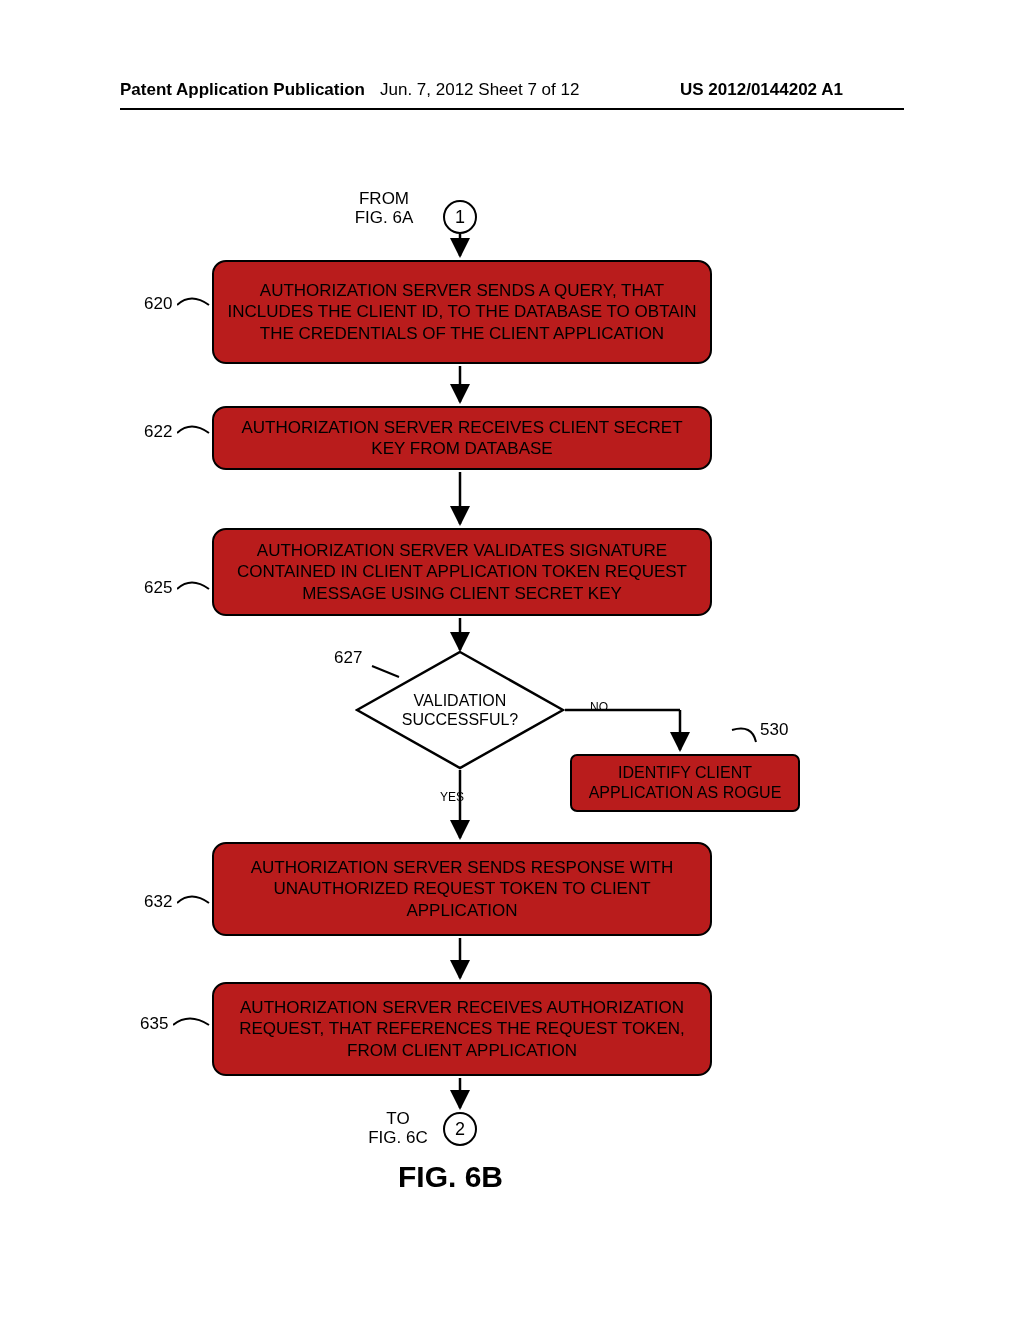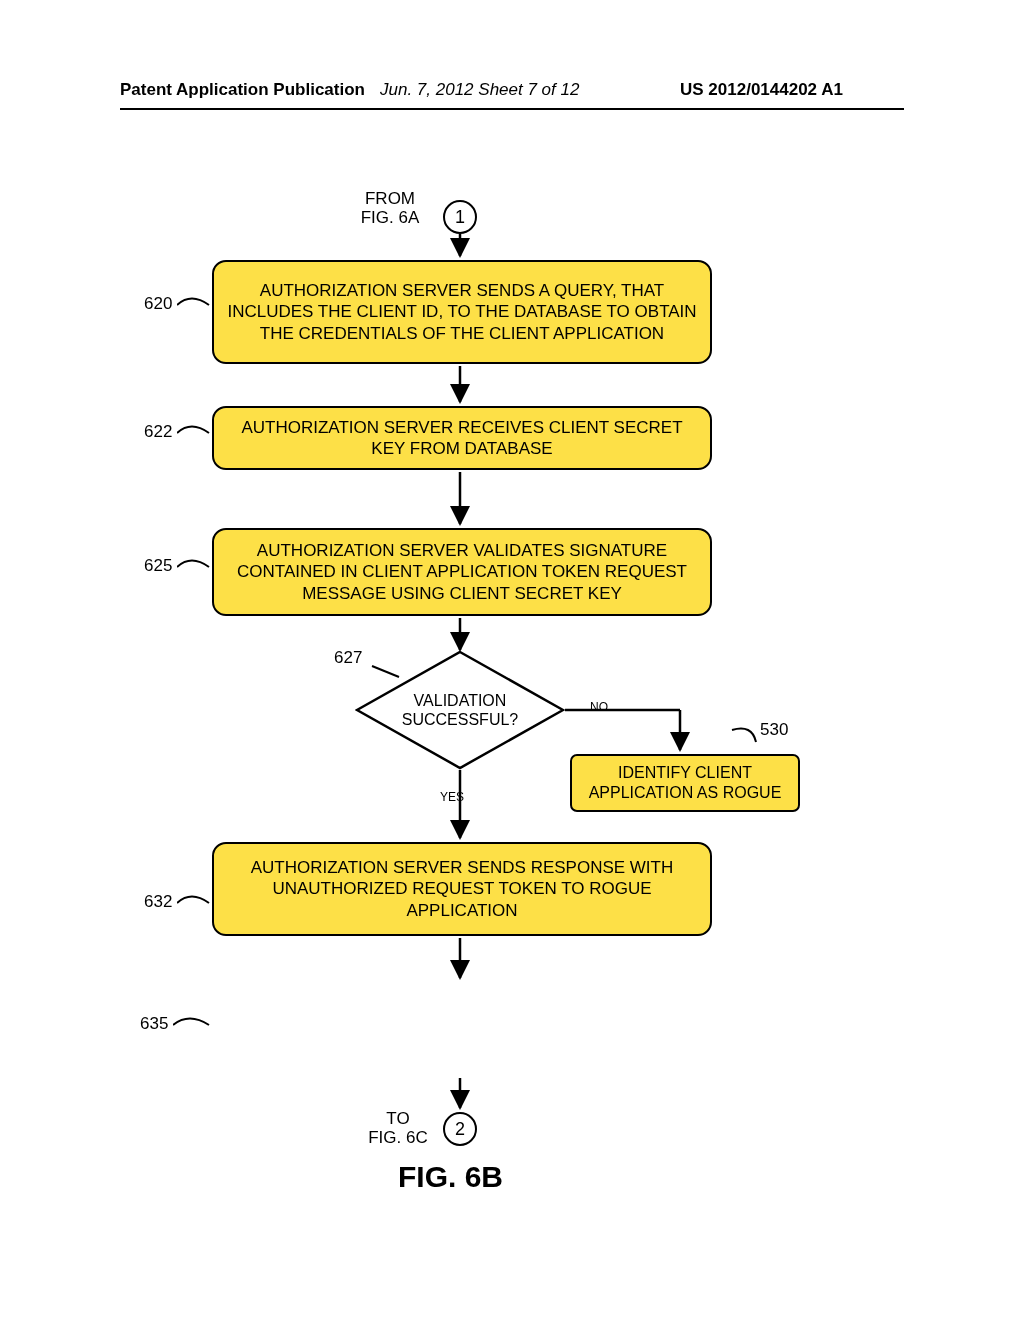--- a/index.html
+++ b/index.html
@@ -3,29 +3,29 @@
 <meta charset="utf-8">
 <style>
   * { box-sizing: border-box; margin: 0; padding: 0; }
   html, body { width: 1024px; height: 1320px; background: #ffffff; font-family: Arial, Helvetica, sans-serif; color: #000; }
   .page { position: relative; width: 1024px; height: 1320px; }
 
   
   .hdr { position: absolute; top: 80px; left: 0; width: 1024px; }
   .hdr .rule { position: absolute; top: 28px; left: 120px; width: 784px; height: 2px; background: #000; }
   .hdr .left  { position: absolute; top: 0; left: 120px; font-weight: bold; font-size: 17px; }
-  .hdr .mid   { position: absolute; top: 0; left: 380px; font-size: 17px; font-style: italic; }
+  .hdr .mid   { position: absolute; top: 0; left: 380px; font-size: 17px; }
   .hdr .right { position: absolute; top: 0; left: 680px; font-weight: bold; font-size: 17px; }
 
   
   .chart { position: absolute; top: 190px; left: 120px; width: 784px; height: 1060px; }
 
   .box, .circle, .diamond, .edge-label, .ref, .fig-title, .from-label, .to-label { position: absolute; }
 
-  .box { border: 2.5px solid #000; border-radius: 14px; background: #fde047; text-align: center;
+  .box { border: 2.5px solid #000; border-radius: 14px; background: #b91c1c; text-align: center;
          display: flex; align-items: center; justify-content: center; padding: 18px 12px;
          font-size: 17px; line-height: 1.25; }
   .box.sm { font-size: 16px; }
 
   .circle { width: 34px; height: 34px; border: 2.5px solid #000; border-radius: 50%;
             display: flex; align-items: center; justify-content: center; font-size: 18px; }
 
   .diamond { width: 210px; height: 120px; }
   .diamond svg { position: absolute; top:0; left:0; width: 100%; height: 100%; }
   .diamond .dtxt { position: absolute; top: 0; left: 0; width: 100%; height: 100%;
@@ -78,21 +78,21 @@
 
       <line x1="340" y1="748" x2="340" y2="788" stroke="#000" stroke-width="2.5" marker-end="url(#ah)"></line>
 
       <line x1="340" y1="888" x2="340" y2="918" stroke="#000" stroke-width="2.5" marker-end="url(#ah)"></line>
 
       <line x1="252" y1="476" x2="279" y2="487" stroke="#000" stroke-width="2"></line>
 
       <path d="M612,540 q20,-6 24,12" stroke="#000" stroke-width="2" fill="none"></path>
     </svg>
 
-    <div class="from-label" style="top:0; left:230px; width:80px; white-space:pre;">FROM
+    <div class="from-label" style="top:0; left:224px; width:80px; white-space:pre;">FROM
 FIG. 6A</div>
     <div class="circle" style="top:10px; left:323px;">
       <span>1</span>
     </div>
 
     <div class="box" style="top:70px; left:92px; width:500px; height:104px;">
       <span>AUTHORIZATION SERVER SENDS A QUERY, THAT INCLUDES THE CLIENT ID, TO THE DATABASE TO OBTAIN THE CREDENTIALS OF THE CLIENT APPLICATION</span>
     </div>
     <div class="ref" style="top:104px; left:24px;">
       <span>620</span>
@@ -111,21 +111,21 @@
       <span class="hook">
         <svg width="34" height="18">
             <path d="M0,9 Q14,-4 32,9" stroke="#000" stroke-width="2" fill="none"></path>
           </svg>
       </span>
     </div>
 
     <div class="box" style="top:338px; left:92px; width:500px; height:88px;text-align:center;">
       <span>AUTHORIZATION SERVER VALIDATES SIGNATURE CONTAINED IN CLIENT APPLICATION TOKEN REQUEST MESSAGE USING CLIENT SECRET KEY</span>
     </div>
-    <div class="ref" style="top:366px; left:24px;">
+    <div class="ref" style="top:388px; left:24px;">
       <span>625</span>
       <span class="hook">
         <svg width="34" height="18">
             <path d="M0,9 Q14,-4 32,9" stroke="#000" stroke-width="2" fill="none"></path>
           </svg>
       </span>
     </div>
 
     <div class="diamond" style="top:460px; left:235px;">
       <svg viewBox="0 0 210 120">
@@ -142,31 +142,34 @@
     <div class="edge-label" style="top:600px; left:320px;">YES</div>
 
     <div class="box sm" style="top:564px; left:450px; width:230px; height:58px; border-radius:7px;">
       <span>IDENTIFY CLIENT APPLICATION AS ROGUE</span>
     </div>
     <div class="ref" style="top:530px; left:640px;">
       <span>530</span>
     </div>
 
     <div class="box" style="top:652px; left:92px; width:500px; height:94px;">
-      <span>AUTHORIZATION SERVER SENDS RESPONSE WITH UNAUTHORIZED REQUEST TOKEN TO ROGUE APPLICATION</span>
+      <span>AUTHORIZATION SERVER SENDS RESPONSE WITH UNAUTHORIZED REQUEST TOKEN TO CLIENT APPLICATION</span>
     </div>
     <div class="ref" style="top:684px; left:24px;margin-top:18px;">
       <span>632</span>
       <span class="hook">
         <svg width="34" height="18">
             <path d="M0,9 Q14,-4 32,9" stroke="#000" stroke-width="2" fill="none"></path>
           </svg>
       </span>
     </div>
 
+    <div class="box" style="top:792px; left:92px; width:500px; height:94px;">
+      <span>AUTHORIZATION SERVER RECEIVES AUTHORIZATION REQUEST, THAT REFERENCES THE REQUEST TOKEN, FROM CLIENT APPLICATION</span>
+    </div>
     <div class="ref" style="top:824px; left:20px;">
       <span>635</span>
       <span class="hook">
         <svg width="38" height="18">
             <path d="M0,9 Q16,-4 36,9" stroke="#000" stroke-width="2" fill="none"></path>
           </svg>
       </span>
     </div>
 
     <div class="to-label" style="top:920px; left:248px; width:60px; white-space:pre;">TO

